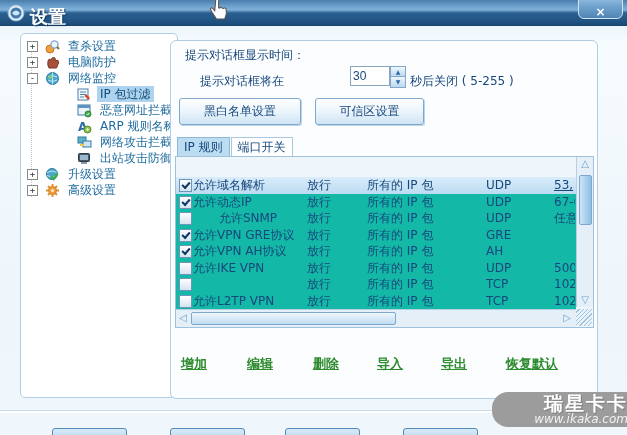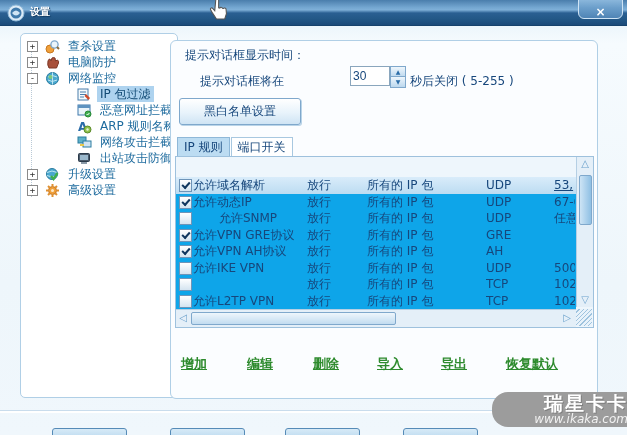--- a/index.html
+++ b/index.html
@@ -3,21 +3,21 @@
 <meta charset="utf-8">
 <style>
   html,body{margin:0;padding:0;}
   body{width:627px;height:435px;overflow:hidden;font-family:"DejaVu Sans","Liberation Sans",sans-serif;}
   .window{position:relative;width:627px;height:435px;overflow:hidden;
     background:linear-gradient(180deg,#dfeef8 0%,#f6fbfe 10%,#eef6fb 65%,#f0f7fc 100%);}
   
   .titlebar{position:absolute;left:0;top:0;width:627px;height:26px;
     background:linear-gradient(180deg,#4a7eac 0%,#73a6d0 28%,#7fb0d8 38%,#2a5f92 50%,#235887 72%,#1b4a79 96%,#123a5f 100%);}
   .title-icon{position:absolute;left:7px;top:4px;width:18px;height:18px;}
-  .title-text{position:absolute;left:30px;top:5px;color:#ffffff;font-size:10px;font-weight:bold;text-shadow:1px 1px 1px #123a5f;}
+  .title-text{position:absolute;left:30px;top:5px;color:#ffffff;font-size:18px;font-weight:bold;text-shadow:1px 1px 1px #123a5f;}
   .close-btn{position:absolute;left:578px;top:-9px;width:43px;height:26px;border:1px solid #cfe4f5;border-radius:6px;
     background:linear-gradient(180deg,#aacfec 0%,#6c9fcb 60%,#4f84b5 100%);color:#fff;font-size:12px;font-weight:bold;
     text-align:center;line-height:40px;cursor:pointer;}
   .cursor{position:absolute;left:205px;top:-3px;width:26px;height:26px;z-index:50;}
   
   .tree-panel{position:absolute;left:20px;top:33px;width:156px;height:363px;background:#ffffff;
     border:1px solid #b0cfe6;border-radius:5px;}
   .tree-item{position:relative;height:16px;line-height:16px;font-size:12px;color:#1e6b9e;white-space:nowrap;cursor:default;}
   .tree-item .expand{position:absolute;left:6px;top:3px;width:9px;height:9px;border:1px solid #8a8a8a;background:#fff;
     font-size:9px;line-height:8px;text-align:center;color:#333;font-family:"DejaVu Sans Mono",monospace;}
@@ -50,21 +50,21 @@
   .tabs{position:absolute;left:6px;top:96px;height:19px;}
   .tab{display:inline-block;height:18px;line-height:18px;padding:0 6px;font-size:12px;color:#17477c;
     border:1px solid #a8c8e0;border-bottom:none;background:#ffffff;margin-right:1px;cursor:pointer;vertical-align:bottom;}
   .tab.selected{background:#bcdcf2;border-color:#8fb8d8;}
   
   .rtable{position:absolute;left:4px;top:115px;width:417px;height:170px;border:1px solid #9ec1dd;background:#eef6fc;}
   .thead{position:absolute;left:0;top:0;width:400px;height:20px;}
   .th{position:absolute;top:0;height:19px;line-height:19px;text-align:center;font-size:12px;color:#17477c;
     background:linear-gradient(180deg,#ffffff 0%,#e9f3fb 55%,#d4e7f5 100%);border-right:1px solid #b5cfe4;border-bottom:1px solid #b5cfe4;}
   .rows{position:absolute;left:0;top:20px;width:400px;}
-  .trow{position:relative;height:16.5px;line-height:16.5px;font-size:12px;color:#17477c;background:#0ea5e9;cursor:default;}
+  .trow{position:relative;height:16.5px;line-height:16.5px;font-size:12px;color:#17477c;background:#14b8a6;cursor:default;}
   .trow.selected{background:linear-gradient(180deg,#d9ecfa,#bcdcf2);}
   .cell{position:absolute;top:0;height:16.5px;overflow:hidden;white-space:nowrap;}
   .cb{position:absolute;left:3px;top:2px;width:11px;height:11px;border:1px solid #6e94b8;
     background:linear-gradient(180deg,#ffffff,#d4e4f0);cursor:pointer;}
   .cb.checked::after{content:"";position:absolute;left:2px;top:2px;width:6px;height:3px;
     border-left:2px solid #10375f;border-bottom:2px solid #10375f;transform:rotate(-48deg);}
   
   .vscroll{position:absolute;left:400px;top:0;width:16px;height:150px;background:#e4eff8;border-left:1px solid #b5cfe4;}
   .arrow{position:absolute;font-size:10px;color:#6da2cc;text-align:center;width:100%;cursor:pointer;line-height:12px;}
   .vthumb{position:absolute;left:2px;top:18px;width:11px;height:48px;border:1px solid #7fa8cc;border-radius:2px;
@@ -212,20 +212,21 @@
 
     <div class="time-label">提示对话框将在</div>
     <input class="time-input" value="30" style="">
     <div class="spin">
       <div class="sbtn up">▲</div>
       <div class="sbtn down">▼</div>
     </div>
     <div class="time-suffix">秒后关闭 ( 5-255 )</div>
 
     <div class="pbtn bw">黑白名单设置</div>
+    <div class="pbtn trust">可信区设置</div>
 
     <div class="tabs" id="tabs"><span class="tab selected">IP 规则</span><span class="tab">端口开关</span></div>
 
     <div class="rtable">
       <div class="rows" id="tbody">
           <div class="trow selected">
             <span class="cb checked"></span>
             <span class="cell" style="left: 17px; width: 110px;">允许域名解析</span>
             <span class="cell" style="left: 131px; width: 56px;">放行</span>
             <span class="cell" style="left: 191px; width: 115px;">所有的 IP 包</span>

